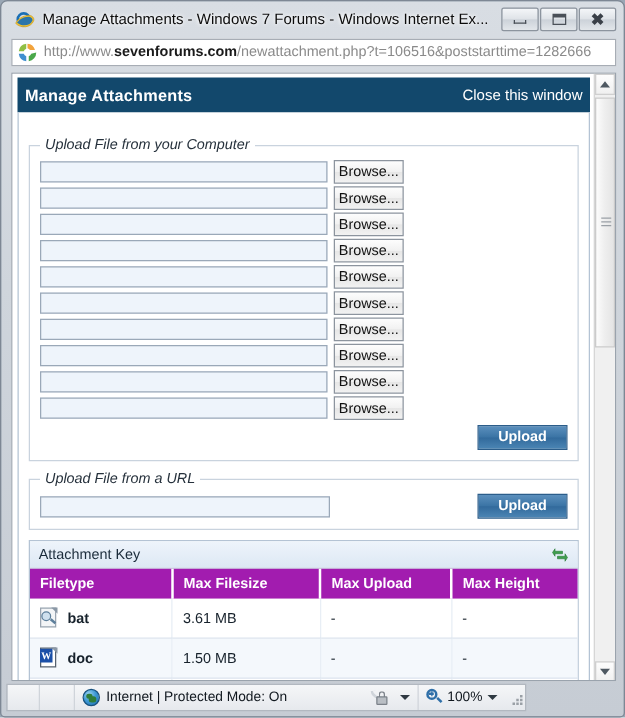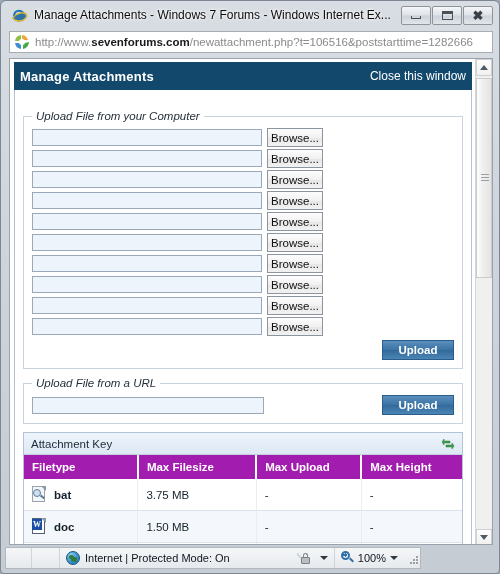--- a/index.html
+++ b/index.html
@@ -484,21 +484,21 @@
                     <span class="cellflex">
                       <span class="ficon generic">
                         <span class="sheet"></span>
                           <span class="fold"></span>
                         <span class="glass"></span>
                           <span class="handle"></span>
                       </span>
                       <span>bat</span>
                     </span>
                   </td>
-                  <td>3.75 MB</td>
+                  <td>3.61 MB</td>
                   <td>-</td>
                   <td>-</td>
                 </tr>
                 <tr>
                   <td class="ftype">
                     <span class="cellflex">
                       <span class="ficon word">
                         <span class="sheet"></span>
                           <span class="fold"></span>
                         <span class="badge">W</span>

